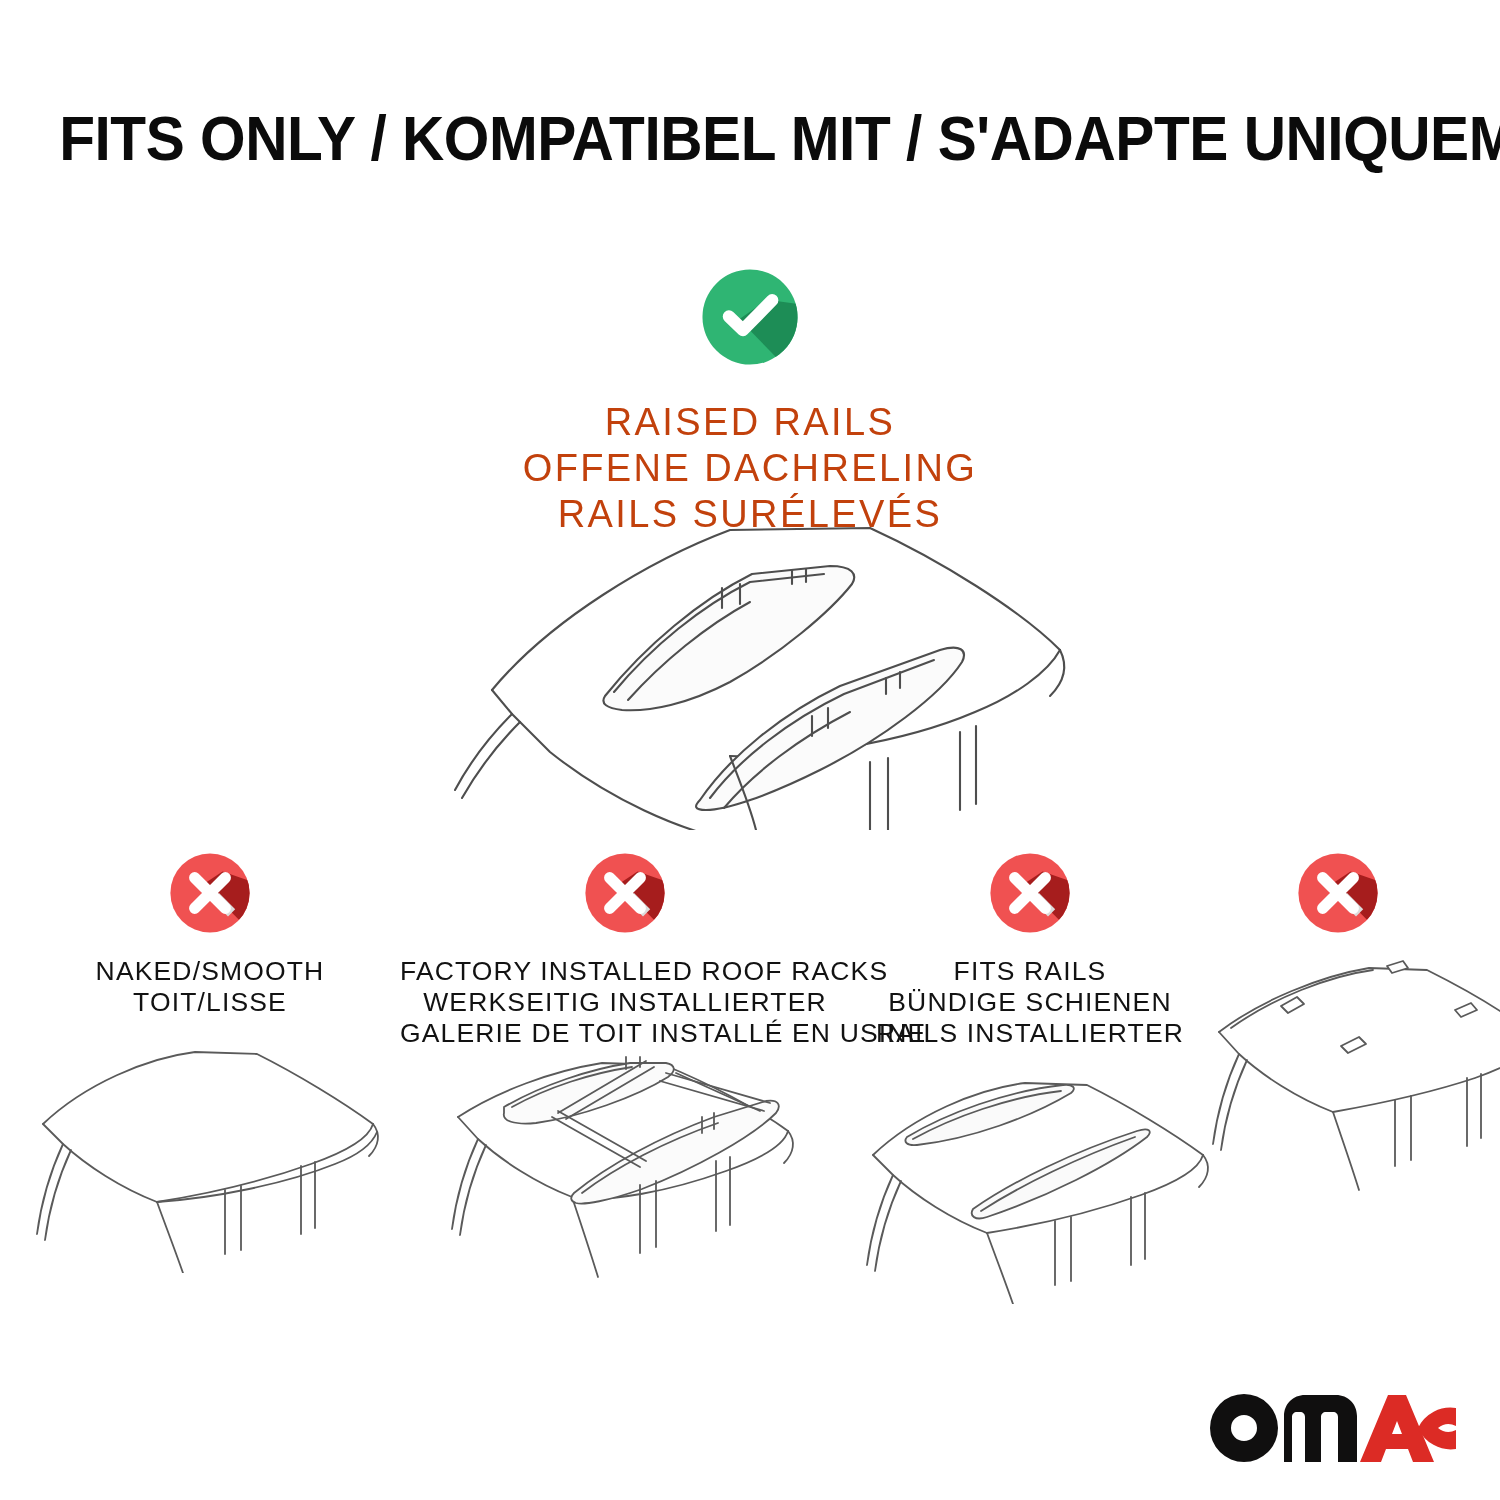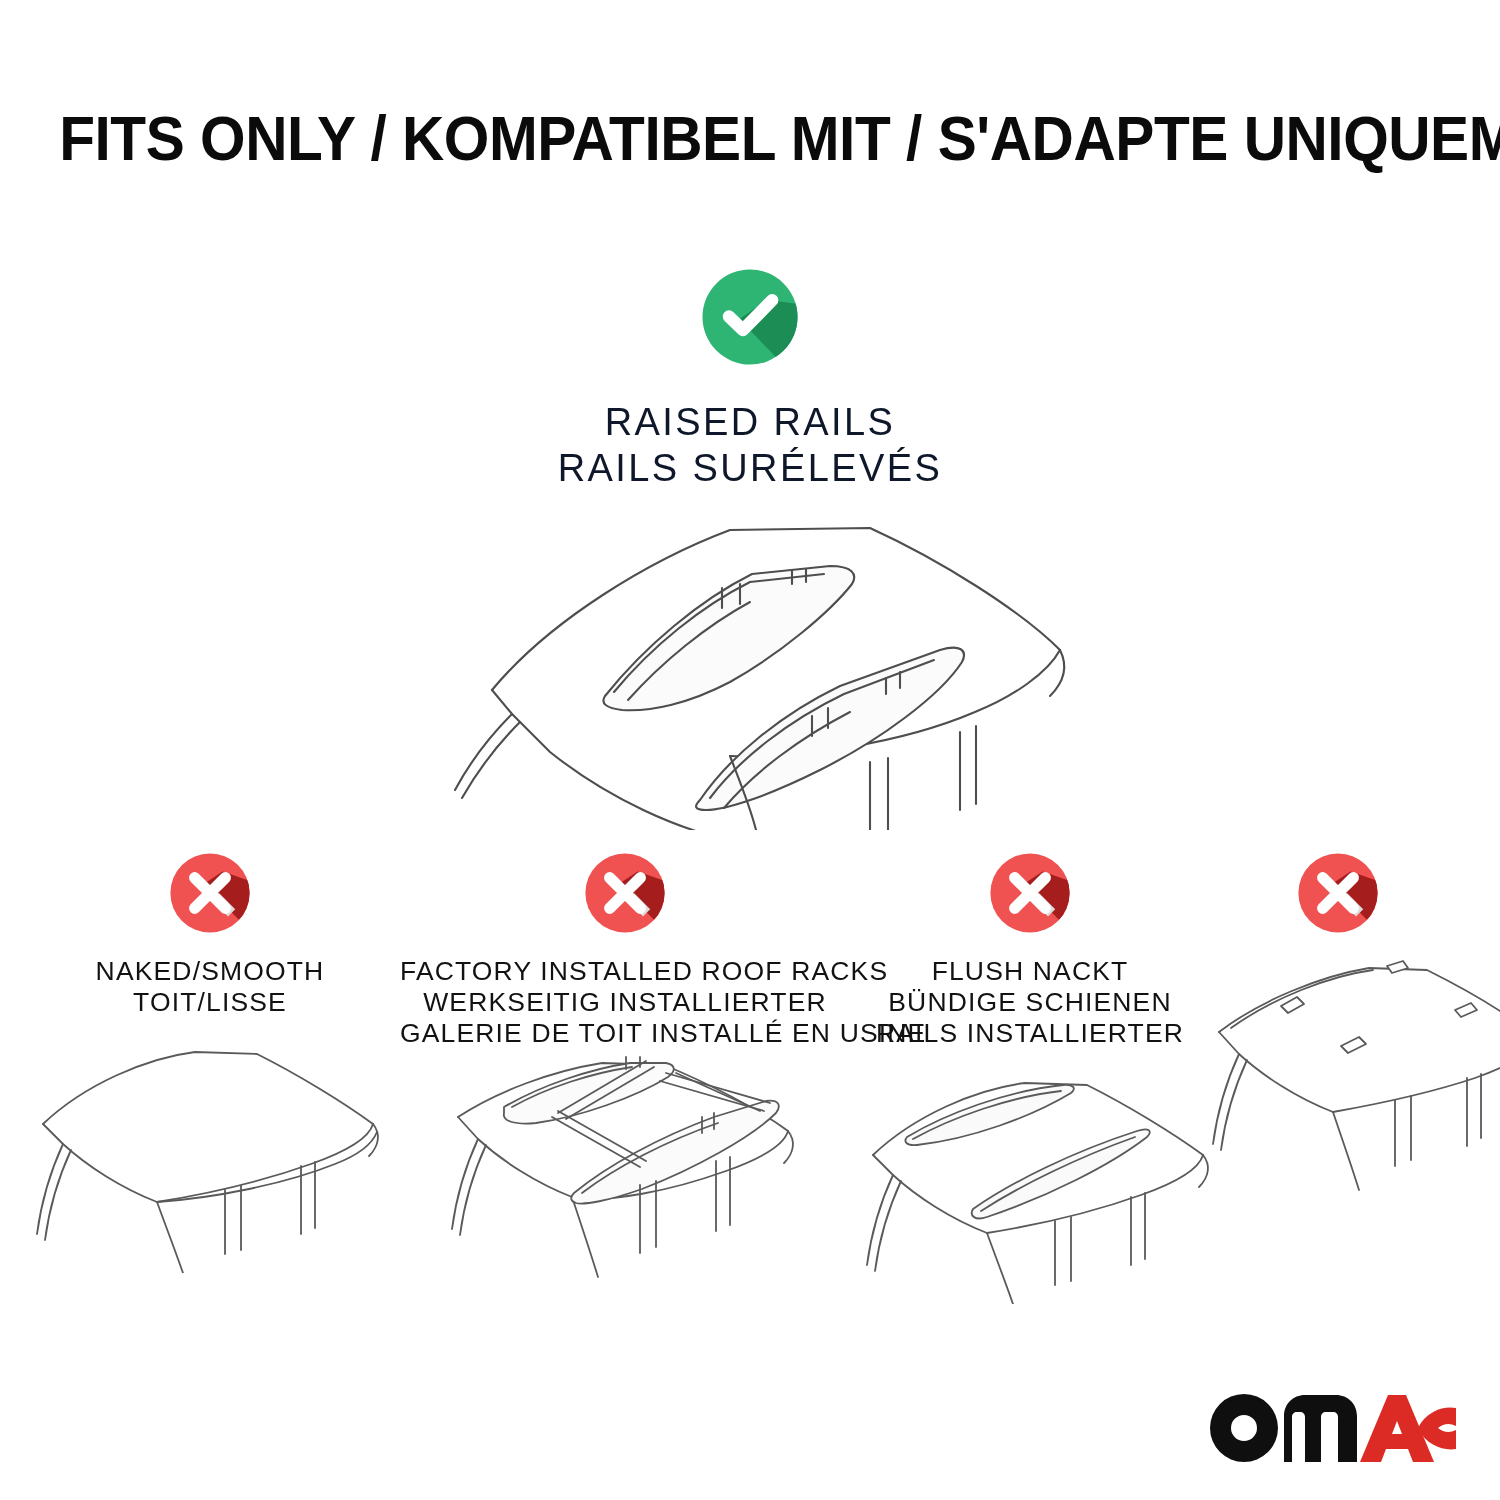--- a/index.html
+++ b/index.html
@@ -50,21 +50,21 @@
     margin: 0 auto;
     width: 108px;
     height: 108px;
   }
   .fits-labels {
     margin-top: 28px;
     font-size: 38px;
     line-height: 46px;
     letter-spacing: 2.4px;
     font-weight: 400;
-    color: #0f172a;
+    color: #c2410c;
   }
   .fits-labels div { white-space: nowrap; }
 
   .hero-art {
     position: absolute;
     top: 500px;
     left: 400px;
     width: 700px;
     height: 330px;
   }
@@ -139,20 +139,21 @@
     </defs>
     <circle cx="50" cy="50" r="44" fill="#2fb573"></circle>
     <g clip-path="url(#cc)">
       <path d="M40 52 L98 112 L110 40 L66 34 Z" fill="#1d8d56"></path>
     </g>
     <path d="M30.5 49.5 L43.5 62 L70.5 34.5" fill="none" stroke="#ffffff" stroke-width="11.5" stroke-linecap="round" stroke-linejoin="round"></path>
   </svg>
 
   <div class="fits-labels">
     <div>RAISED RAILS</div>
+    <div>OFFENE DACHRELING</div>
     <div>RAILS SURÉLEVÉS</div>
   </div>
 </div>
 
 <svg class="hero-art" viewBox="0 0 700 330">
   <g fill="none" stroke="#4e4e4e" stroke-width="2.1" stroke-linecap="round" stroke-linejoin="round">
 
     <path d="M92 190 C150 120 250 60 330 30 L470 28 C540 60 620 110 660 150"></path>
     <path d="M92 190 L112 214 L150 252 C210 300 280 330 330 340"></path>
     <path d="M660 150 C648 172 615 196 575 212 C500 244 400 258 330 256"></path>
@@ -293,21 +294,21 @@
         <path d="M43 40 L110 108 L116 44 L64 26 Z" fill="#a61d1d"></path>
         <path d="M52 58 L70 76 L78 68 L60 50 Z" fill="#dcdcdc"></path>
       </g>
       <g stroke="#ffffff" stroke-width="12.5" stroke-linecap="round">
         <line x1="33" y1="33" x2="67" y2="67"></line>
         <line x1="67" y1="33" x2="33" y2="67"></line>
       </g>
     </svg>
 
     <div class="col-labels">
-      <div>FLUSH NACKT</div>
+      <div>FITS RAILS</div>
       <div>BÜNDIGE SCHIENEN</div>
       <div>RAILS INSTALLIERTER</div>
     </div>
 
     <svg class="col-art art-pos-2" viewBox="0 0 370 235">
       <g fill="none" stroke="#5a5a5a" stroke-width="1.8" stroke-linecap="round" stroke-linejoin="round">
         <path d="M18 86 C60 46 122 20 170 14 L232 16 C272 36 318 64 348 86"></path>
         <path d="M18 86 L38 106 C62 128 96 150 132 164"></path>
         <path d="M348 86 C344 100 320 114 286 126 C230 146 170 158 132 164"></path>
         <path d="M38 106 C26 132 16 166 12 196"></path>

